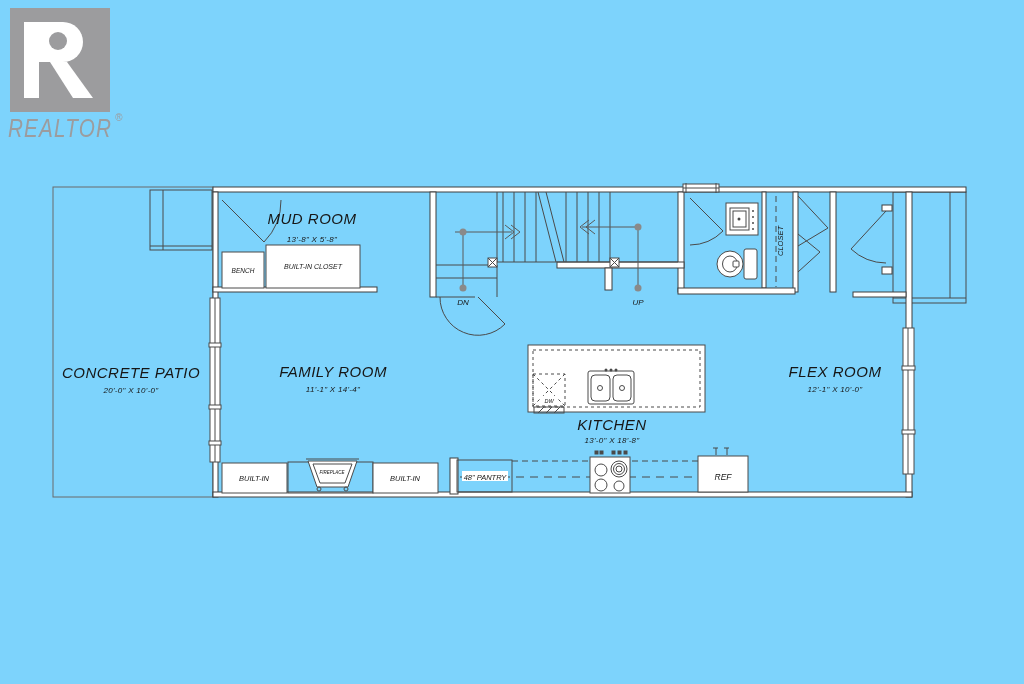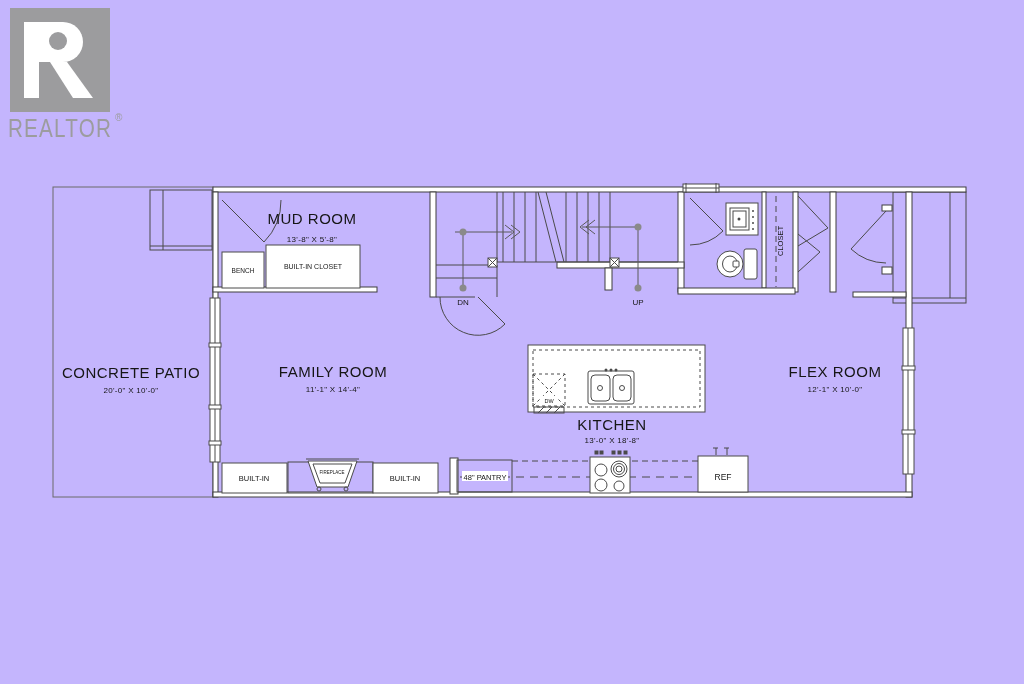--- a/index.html
+++ b/index.html
@@ -1,17 +1,17 @@
 <!DOCTYPE html>
 <html><head>
 <meta charset="utf-8">
 <style>
   html,body{margin:0;padding:0;background:#ffffff;}
-  .page{position:relative;width:1024px;height:684px;background:#c4b5fd;overflow:hidden;
-        font-family:"Liberation Sans", sans-serif;}
+  .page{position:relative;width:1024px;height:684px;background:#7dd3fc;overflow:hidden;
+        font-family:"Liberation Sans", sans-serif;font-style:italic;}
   svg text{font-family:"Liberation Sans", sans-serif;fill:#161616;}
   .room-name{font-size:15px;letter-spacing:.5px;}
   .room-dim{font-size:8px;letter-spacing:.3px;}
   .small-label{font-size:7.5px;}
   .tiny-label{font-size:5.5px;}
   .logo-text{fill:#9c9c9e;letter-spacing:1.5px;}
 </style>
 </head>
 <body>
 

